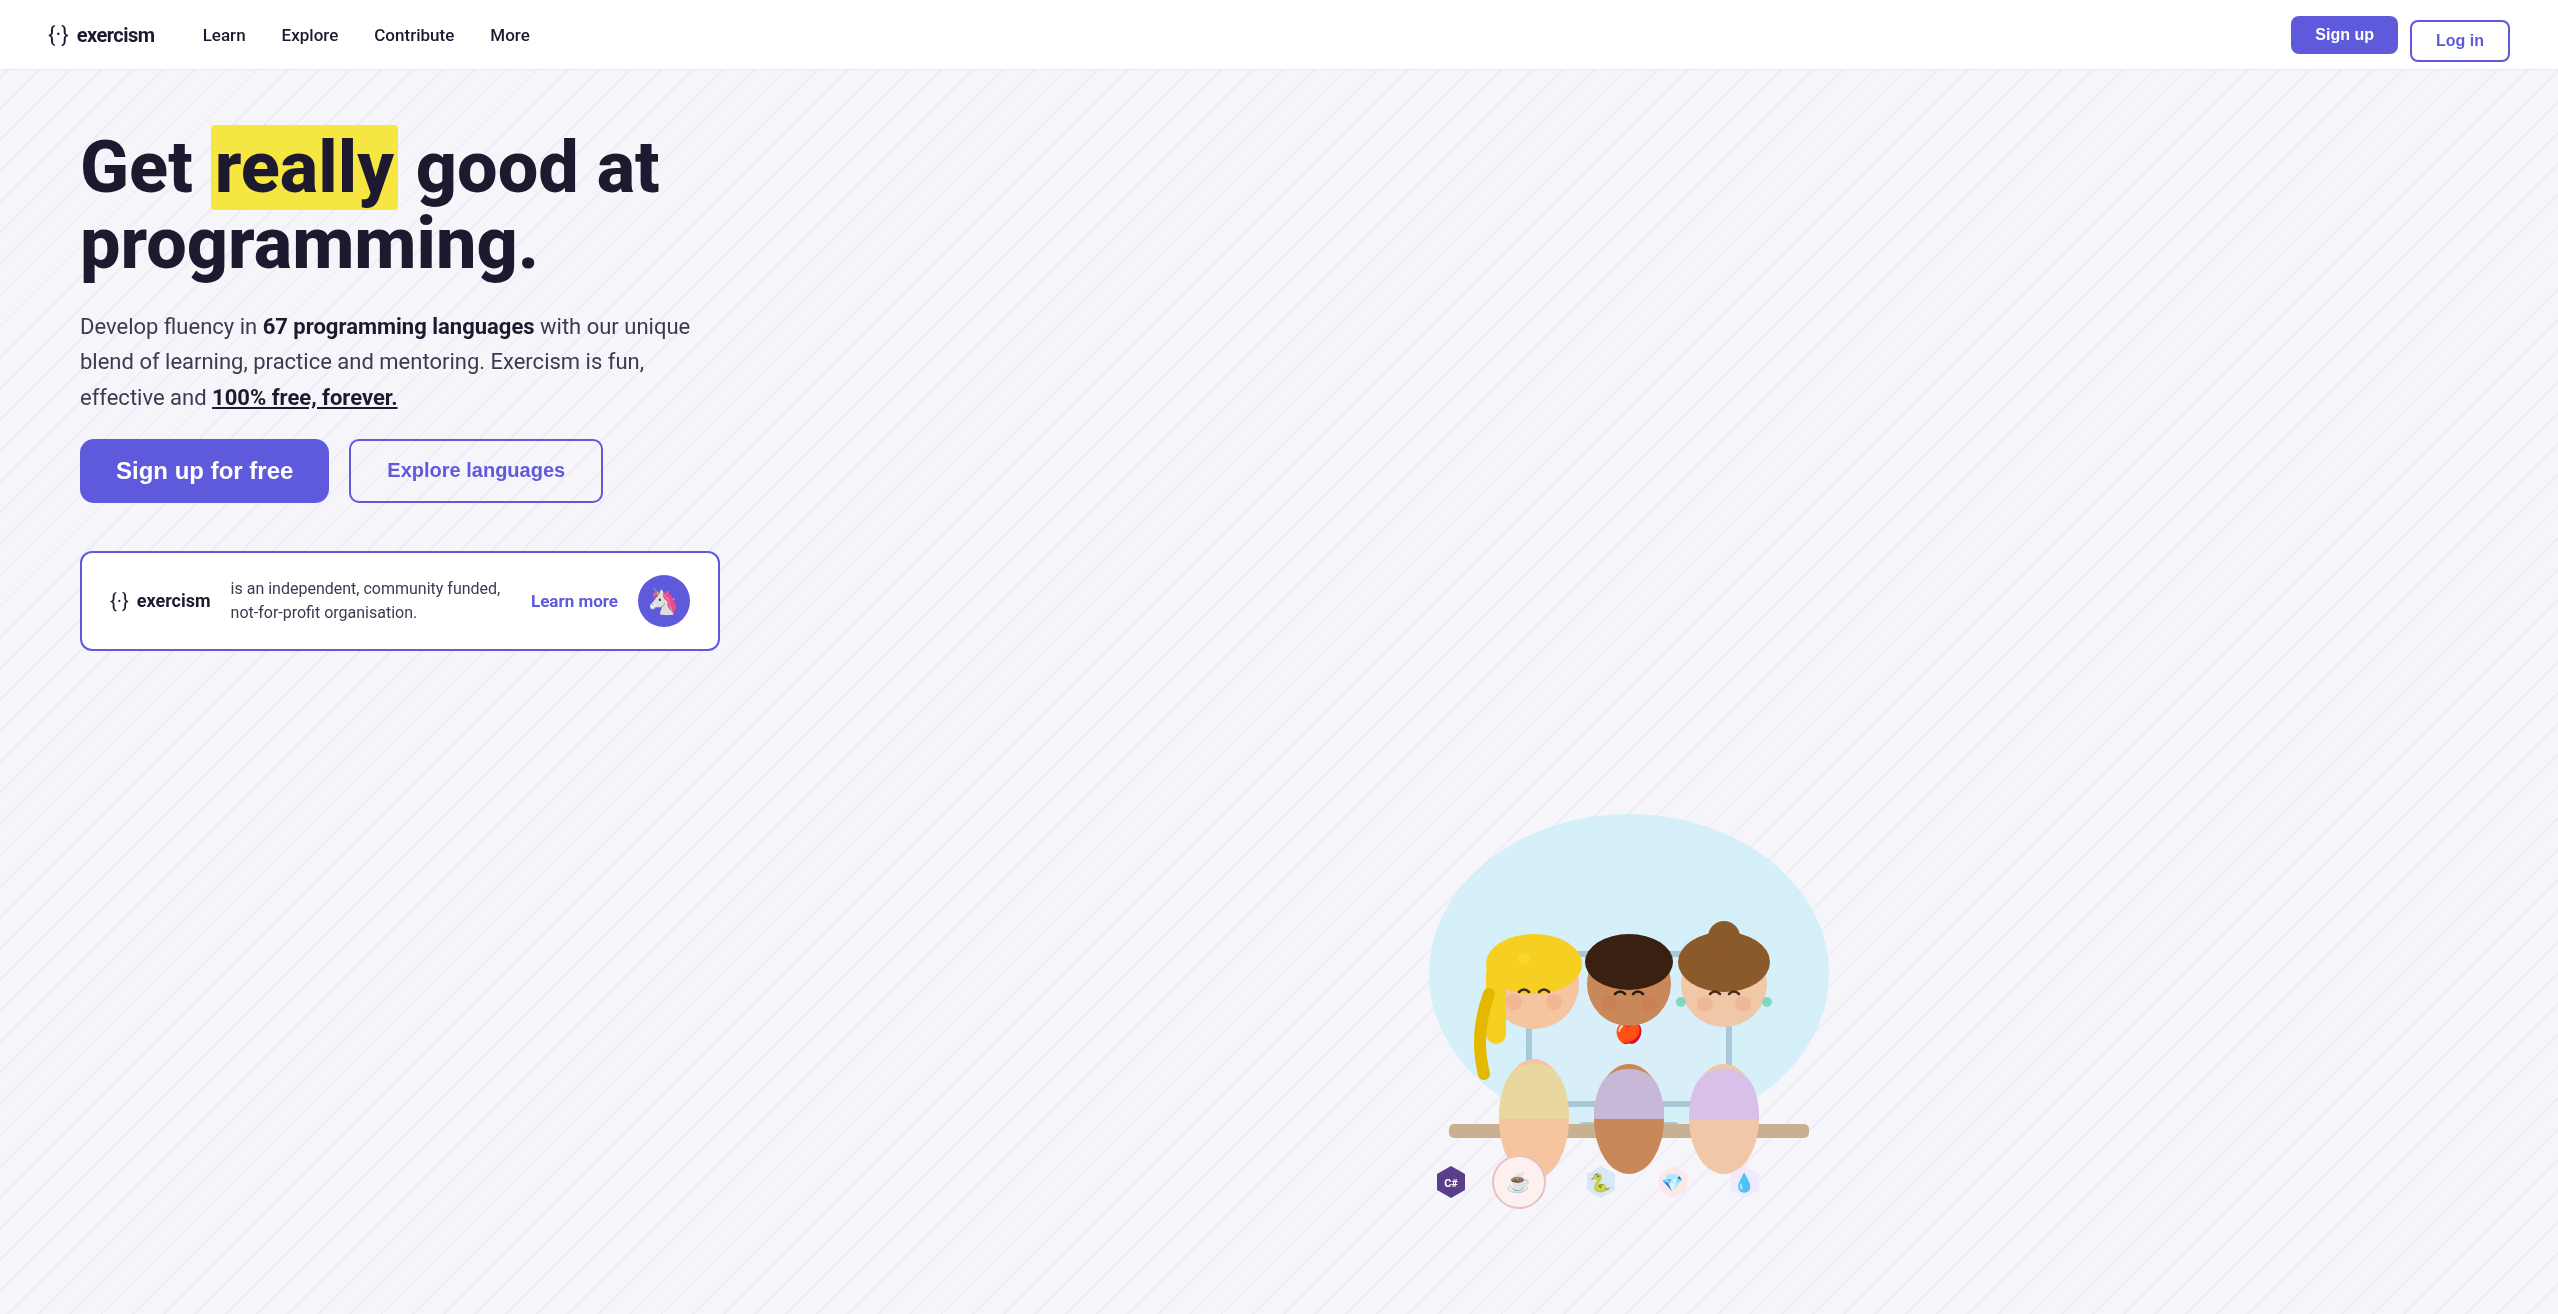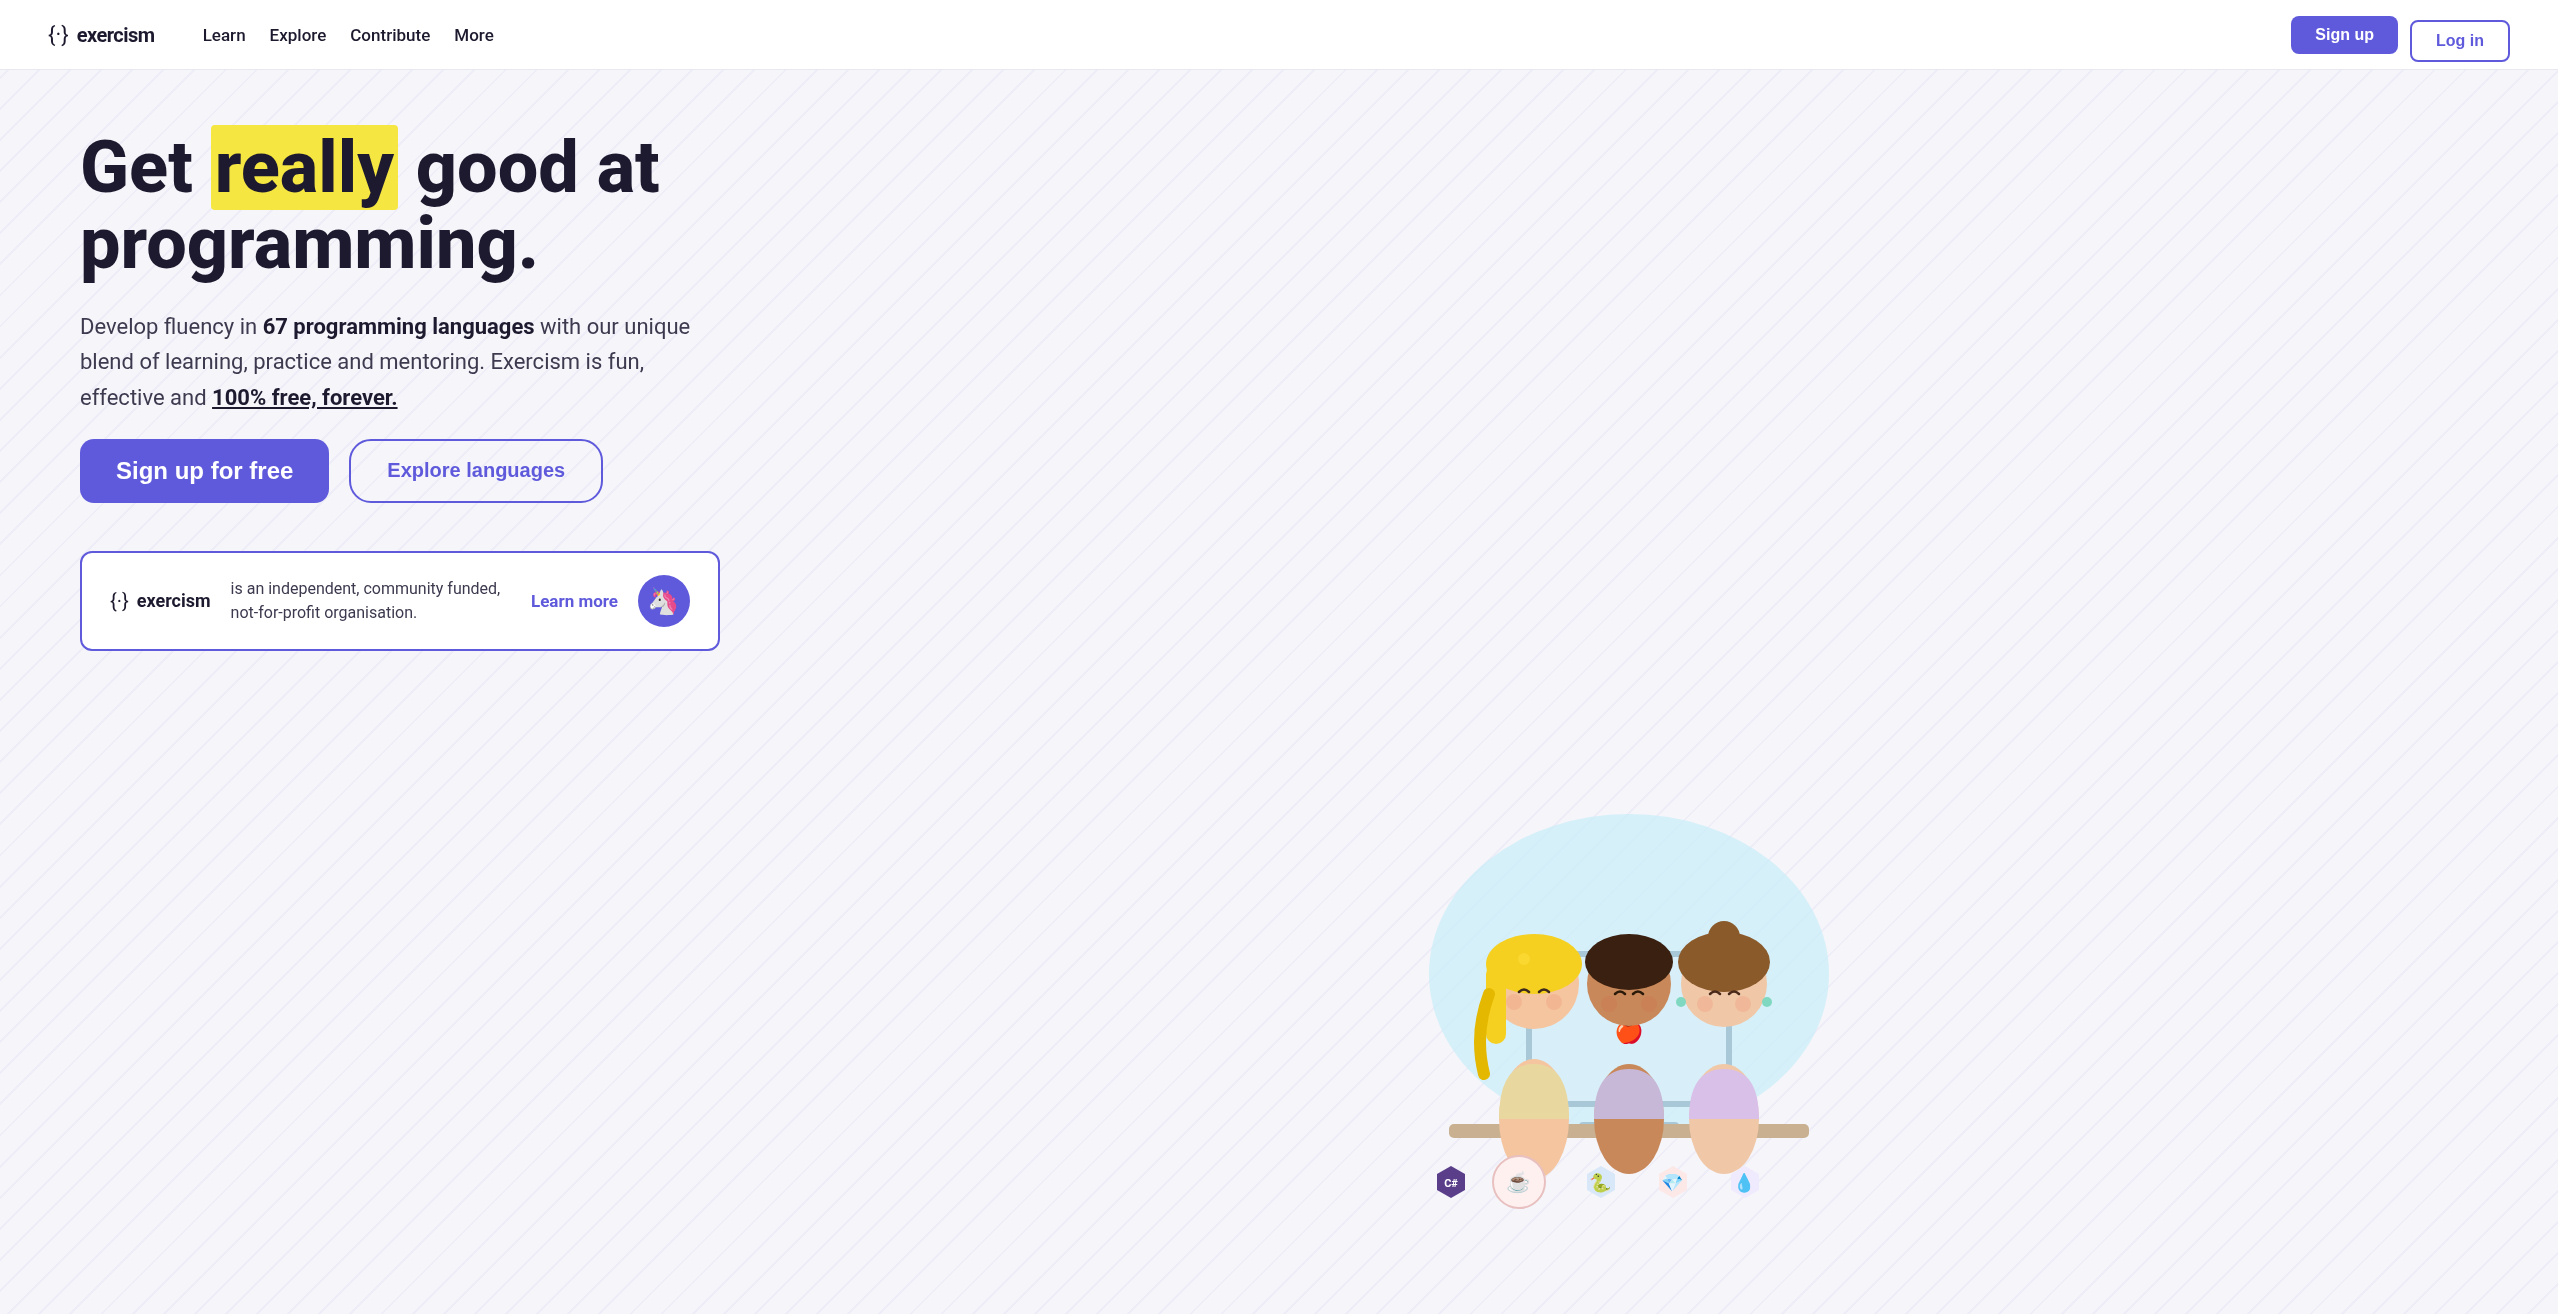--- a/index.html
+++ b/index.html
@@ -33,21 +33,21 @@
       color: #1d1a2f;
     }
     .nav-logo-text {
       font-size: 20px;
       font-weight: 700;
       color: #1d1a2f;
       letter-spacing: -0.5px;
     }
     .nav-links {
       display: flex;
-      gap: 24px;
+      gap: 36px;
       flex: 1;
     }
     .nav-link {
       font-size: 17px;
       color: #1d1a2f;
       text-decoration: none;
       font-weight: 500;
       cursor: pointer;
     }
     .nav-actions {
@@ -151,21 +151,21 @@
       border-radius: 14px;
       padding: 18px 36px;
       font-size: 24px;
       font-weight: 700;
       cursor: pointer;
     }
     .btn-secondary {
       background: transparent;
       color: #5f5adb;
       border: 2px solid #5f5adb;
-      border-radius: 22px;
+      border-radius: 10px;
       padding: 18px 36px;
       font-size: 20px;
       font-weight: 600;
       cursor: pointer;
     }
 
     
     .info-box {
       display: flex;
       align-items: center;

